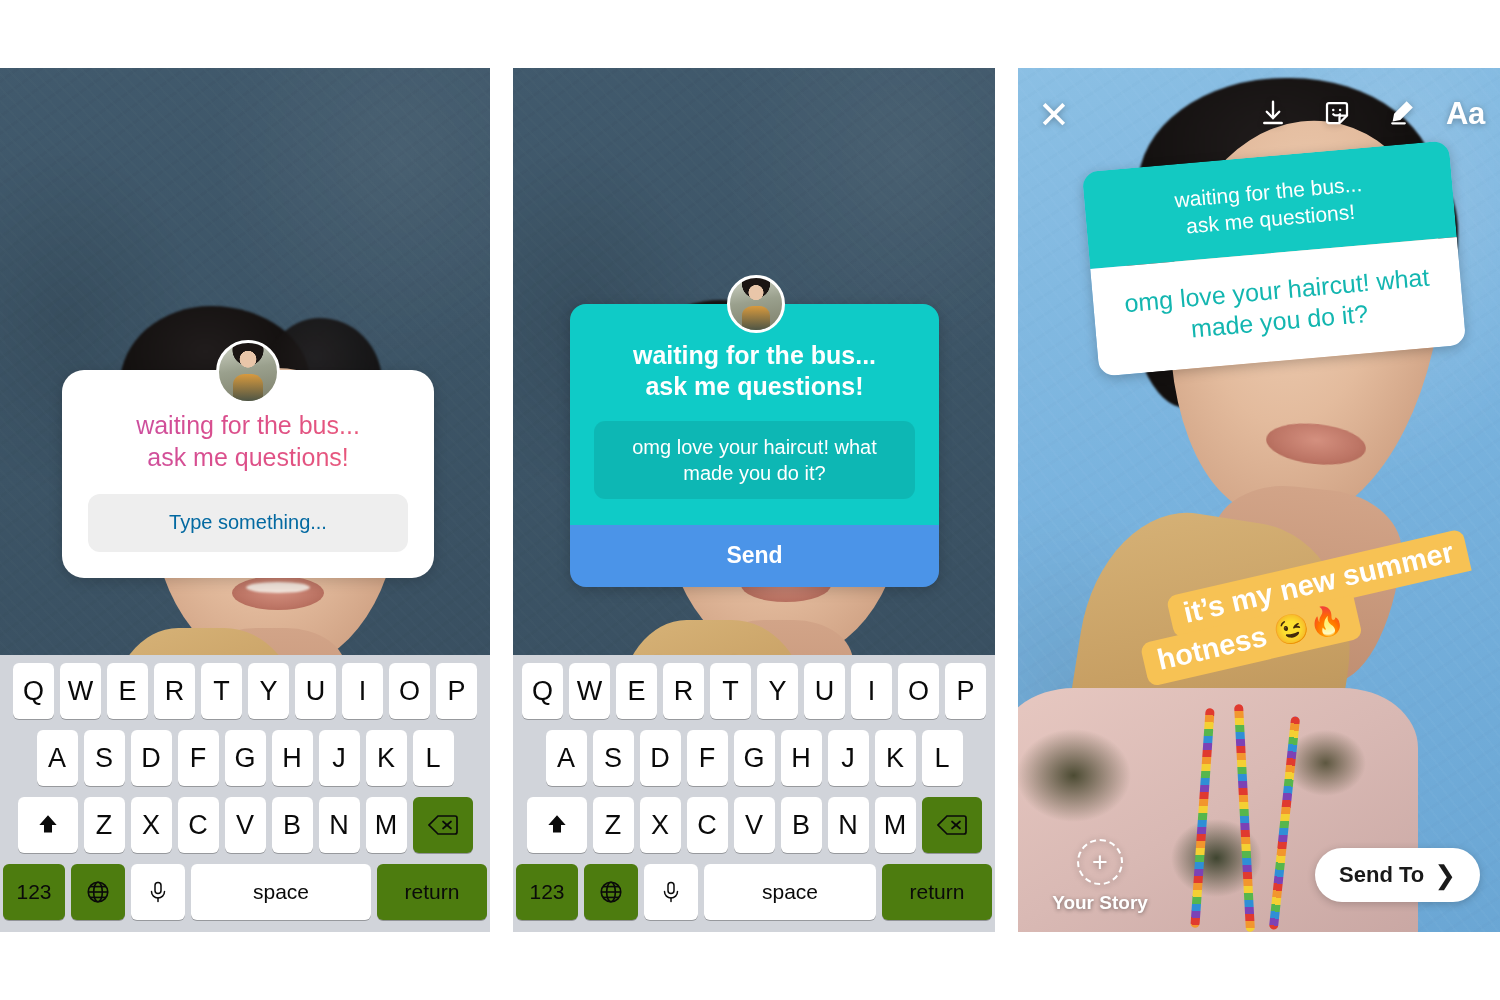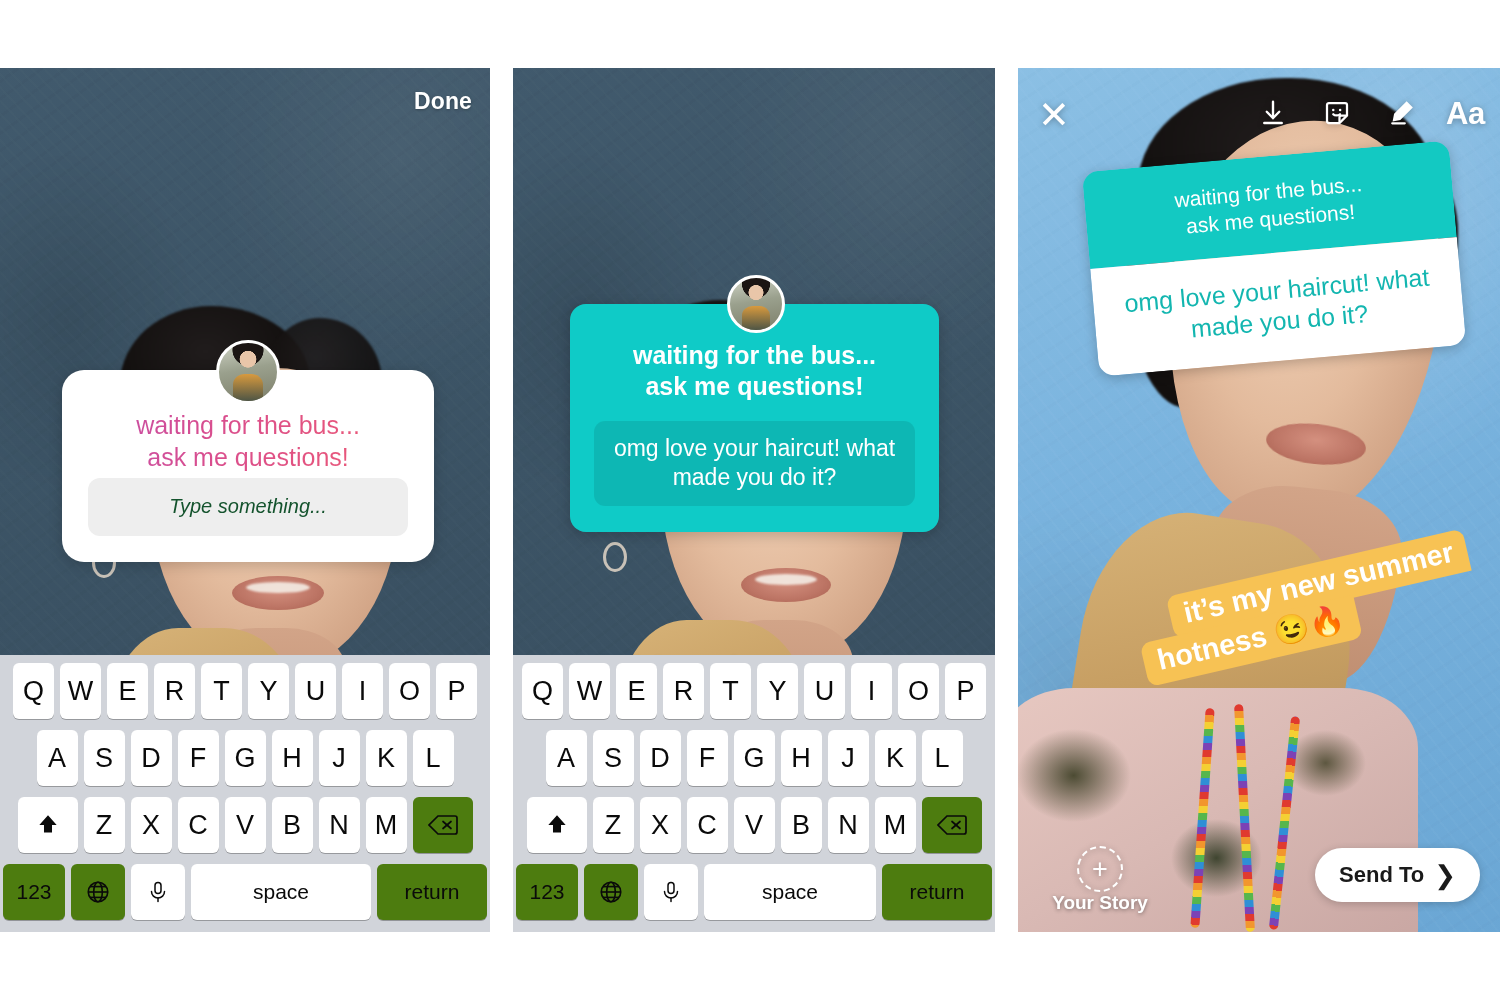--- a/index.html
+++ b/index.html
@@ -122,23 +122,23 @@
     box-shadow: 0 3px 14px rgba(0,0,0,.18);
     padding: 40px 26px 26px; z-index: 30;
   }
   .q-prompt {
     text-align: center; font-size: 25px; font-weight: 500; line-height: 1.27;
     background: linear-gradient(100deg, #c44ea8 0%, #d94e8e 40%, #ee5a72 100%);
     -webkit-background-clip: text; background-clip: text;
     -webkit-text-fill-color: transparent; color: #d94e8e;
   }
   .q-input {
-    margin-top: 4px; height: 58px; border-radius: 12px;
+    margin-top: 20px; height: 58px; border-radius: 12px;
     background: #eeeeee; display: flex; align-items: center; justify-content: center;
-    color: #14532d; font-size: 20px; cursor: text; font-style: italic;
+    color: #0369a1; font-size: 20px; cursor: text;
   }
   .avatar {
     position: absolute; border-radius: 50%;
     background:
       radial-gradient(circle at 50% 28%, #e9c6a9 0 16%, transparent 17%),
       radial-gradient(circle at 50% 12%, #1b1513 0 26%, transparent 27%),
       linear-gradient(170deg, #cfd3c5 0%, #9aa08d 45%, #7d7f6a 100%);
     border: 3px solid #fff; overflow: hidden; z-index: 31;
   }
   .avatar::after{
@@ -171,21 +171,21 @@
     border-radius: 16px; overflow: hidden; z-index: 30;
     box-shadow: 0 3px 14px rgba(0,0,0,.2);
   }
   .a-top { background: #0fcbc7; padding: 36px 24px 26px; }
   .a-prompt {
     text-align: center; color: #fff; font-size: 25px; font-weight: 600; line-height: 1.25;
   }
   .a-reply {
     margin-top: 18px; border-radius: 11px; background: rgba(0,0,0,.095);
     padding: 13px 16px; text-align: center;
-    color: #fff; font-size: 23px; font-weight: 400; line-height: 1.3;
+    color: #fff; font-size: 20px; font-weight: 400; line-height: 1.3;
   }
   .a-send {
     background: #4b94e8; height: 62px;
     display: flex; align-items: center; justify-content: center;
     color: #fff; font-size: 23px; font-weight: 700; cursor: pointer;
   }
   #avatar-2 { left: 214px; top: 207px; width: 58px; height: 58px; }
   .disclaimer {
     position: absolute; left: 0; right: 0; top: 583px; z-index: 30;
     text-align: center; color: #fff; font-size: 19px; line-height: 1.32;
@@ -263,21 +263,21 @@
     position: absolute; left: 22px; bottom: 18px; width: 120px;
     display: flex; flex-direction: column; align-items: center; cursor: pointer;
   }
   .story-ring {
     width: 46px; height: 46px; border-radius: 50%;
     border: 2.5px dashed #fff; display: flex; align-items: center; justify-content: center;
     color: #fff; font-size: 27px; font-weight: 300; line-height: 1;
     filter: drop-shadow(0 1px 3px rgba(0,0,0,.35));
   }
   .btn-label {
-    color: #fff; font-size: 19px; font-weight: 600;
+    margin-top: 7px; color: #fff; font-size: 19px; font-weight: 600;
     text-shadow: 0 1px 4px rgba(0,0,0,.45);
   }
   .options-btn {
     position: absolute; left: 110px; bottom: 18px; width: 120px;
     display: flex; flex-direction: column; align-items: center; cursor: pointer;
   }
   .dots3 { height: 46px; display: flex; align-items: center; gap: 6px; }
   .dots3 i { width: 8px; height: 8px; border-radius: 50%; background: #fff; display:block;
              filter: drop-shadow(0 1px 2px rgba(0,0,0,.35)); }
   .sendto {
@@ -303,23 +303,20 @@
       <div class="teeth" style="left:246px; top:514px; width:64px; height:11px;"></div>
       <div class="earring" style="left:92px; top:480px; width:24px; height:30px;"></div>
       <div class="neck" style="left:196px; top:560px; width:150px; height:140px;"></div>
       <div class="collar" style="left:110px; top:560px; width:190px; height:170px;"></div>
       <div class="shirt" style="left:0px; top:600px; width:490px; height:270px;"></div>
       <div class="teal-necklace" style="left:200px; top:600px; width:120px; height:64px; opacity:.85;"></div>
       <div class="bead-strand" style="left:172px; top:596px; height:130px; transform:rotate(7deg);"></div>
       <div class="bead-strand" style="left:250px; top:604px; height:130px; transform:rotate(-4deg);"></div>
     </div>
 
-    <div class="topbar">
-      <div class="done-btn">Done</div>
-    </div>
 
     <div class="avatar" id="avatar-1"></div>
 
     <div class="q-card">
       <div class="q-prompt">
         <span>waiting for the bus...</span><br>
         <span>ask me questions!</span>
       </div>
       <div class="q-input">Type something...</div>
     </div>
@@ -431,20 +428,21 @@
     <div class="avatar" id="avatar-2"></div>
 
     <div class="a-card">
       <div class="a-top">
         <div class="a-prompt">
           <span>waiting for the bus...</span><br>
           <span>ask me questions!</span>
         </div>
         <div class="a-reply">omg love your haircut! what made you do it?</div>
       </div>
+      <div class="a-send">Send</div>
     </div>
 
     <div class="disclaimer">
       <span>If a_babayeva shares your response,</span><br>
       <span>it won’t show your username.</span>
     </div>
 
     <div class="keyboard" id="kb-2">
         <div class="krow r1">
           <div class="key k1">Q</div>

